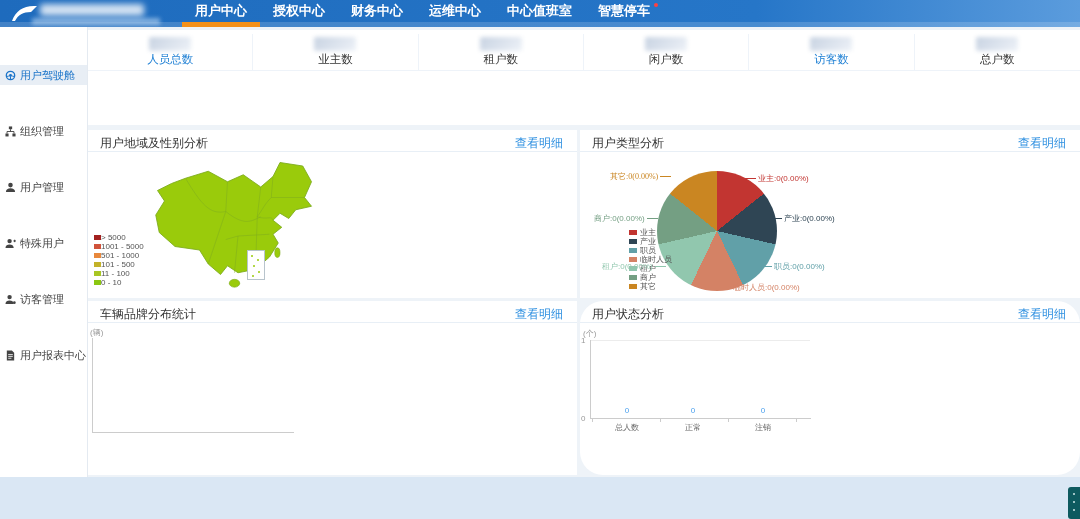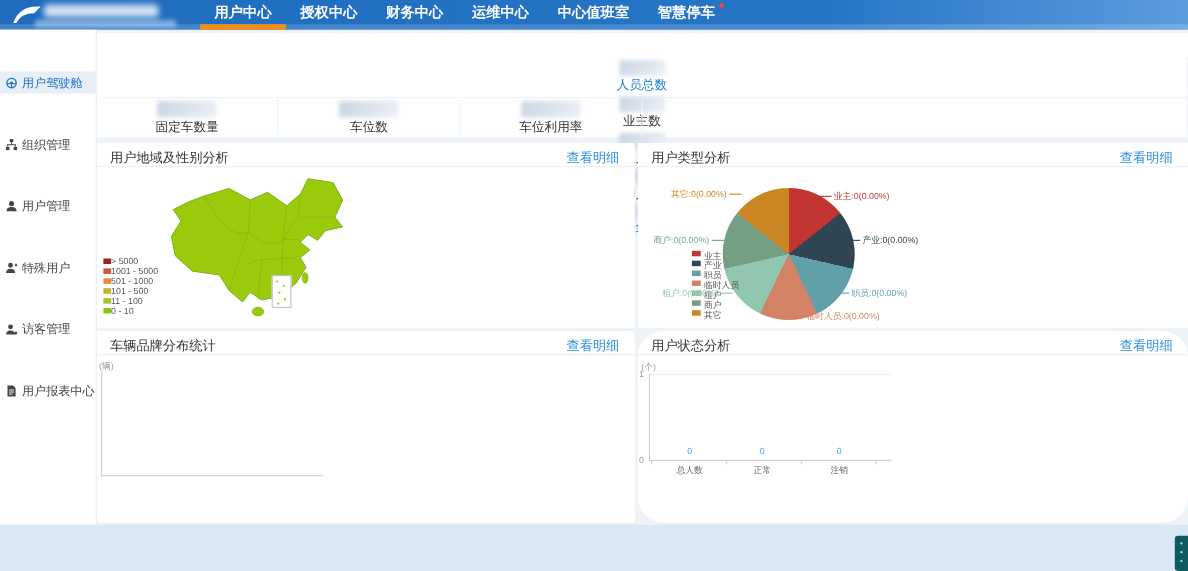--- a/index.html
+++ b/index.html
@@ -35,21 +35,21 @@
   
   .panel { position:absolute; background:#fff; }
   .panel-hd { position:relative; height:22px; border-bottom:1px solid #e8eff6; }
   .panel-title { position:absolute; left:12px; top:5px; font-size:12px; color:#333; }
   .detail-link { position:absolute; right:14px; top:5px; font-size:12px; color:#2d8fe0; cursor:pointer; }
 
   
   #overview { left:88px; top:30px; width:992px; height:95px; }
   .ov-head { height:22px; border-bottom:1px solid #f0f4f9; position:relative; }
   .stats-row { position:absolute; left:0; right:0; display:flex; }
-  .row1 { top:22px; height:37px; border-bottom:1px solid #eef3f9;flex-direction:column; }
+  .row1 { top:4px; height:37px; border-bottom:1px solid #eef3f9; }
   .row2 { top:60px; height:35px; }
   .stat-cell { flex:0 0 16.666%; text-align:center; border-right:1px solid #eef3f9; }
   .stat-cell.noborder { border-right:none; }
   .stat-blur { background:linear-gradient(135deg,#c8d3e2,#eef2f8); filter:blur(2px); border-radius:2px; }
   .b1 { width:42px; height:14px; margin:3px auto 1px; }
   .b2 { width:54px; height:15px; margin:2px auto 1px; }
   .stat-label { font-size:11.5px; color:#333; }
   .stat-label.hl { color:#1d7fd4; cursor:pointer; }
   .filler { flex:1; }
 
@@ -64,21 +64,21 @@
     border:1px solid #b8c4cc; background:#fff; }
   .map-inset i { position:absolute; width:2px; height:2px; border-radius:50%; background:#9acb0b; }
   .map-legend { position:absolute; left:6px; top:103px; }
   .ml-row { display:flex; align-items:center; gap:0; height:9px; cursor:pointer; }
   .ml-sq { width:7px; height:5px; }
   .ml-label { font-size:8px; color:#555; line-height:9px; }
 
   
   .pie { position:absolute; left:77px; top:41px; width:120px; height:120px; border-radius:50%; cursor:pointer; }
   .tr-legend { position:absolute; left:10px; top:98px; }
-  .trl-row { display:flex; align-items:flex-start; gap:3px; height:9px; cursor:pointer;padding-left:39px; }
+  .trl-row { display:flex; align-items:center; gap:3px; height:9px; cursor:pointer;padding-left:39px; }
   .trl-sq { width:8px; height:5px; }
   .trl-label { font-size:8px; color:#555; line-height:9px; }
   .pie-label { position:absolute; font-size:8px; white-space:nowrap; line-height:9px; }
   .lead-l::before { content:""; display:inline-block; width:11px; height:1px; background:currentColor;
     vertical-align:2px; margin-right:2px; }
   .lead-r::after { content:""; display:inline-block; width:11px; height:1px; background:currentColor;
     vertical-align:2px; margin-left:2px; }
 
   
   .bl-unit { position:absolute; left:2px; top:26px; font-size:8px; color:#999; }
@@ -191,35 +191,24 @@
         <div class="stat-label">租户数</div>
       </div>
       <div class="stat-cell">
         <div class="stat-blur b1"></div>
         <div class="stat-label">闲户数</div>
       </div>
       <div class="stat-cell">
         <div class="stat-blur b1"></div>
         <div class="stat-label hl">访客数</div>
       </div>
-    </div>
-    <div class="stats-row row2">
-      <div class="stat-cell">
-        <div class="stat-blur b2"></div>
-        <div class="stat-label">固定车数量</div>
-      </div>
-      <div class="stat-cell">
-        <div class="stat-blur b2"></div>
-        <div class="stat-label">车位数</div>
-      </div>
-      <div class="stat-cell">
-        <div class="stat-blur b2"></div>
-        <div class="stat-label">车位利用率</div>
-      </div>
-      <div class="filler"></div>
+      <div class="stat-cell noborder">
+        <div class="stat-blur b1"></div>
+        <div class="stat-label">总户数</div>
+      </div>
     </div>
   </div>
 
   <div class="panel panel-tl">
     <div class="panel-hd">
       <div class="panel-title">用户地域及性别分析</div>
       <div class="detail-link">查看明细</div>
     </div>
     <svg class="china-map" width="210" height="140" viewBox="0 0 240 160">
       <path stroke="#7dab1e" stroke-width="1" d="M52,30 L78,22 L100,34 L118,26 L138,40 L152,28 L160,12 L186,16 L196,34 L188,52 L196,62 L178,66 L170,76 L160,70 L152,78 L162,86 L152,94 L158,104 L148,120 L132,134 L112,138 L100,130 L92,140 L78,128 L68,112 L40,108 L22,92 L18,72 L28,56 L20,44 L36,36 Z" style="fill: rgb(154, 203, 11);"></path>
@@ -297,21 +286,21 @@
           <span class="trl-sq" style="background: rgb(202, 134, 34);"></span>
           <span class="trl-label">其它</span>
         </div>
     </div>
     <span class="pie-label lead-l" style="left: 165px; top: 44px; color: rgb(194, 53, 49); text-align: center;">业主:0(0.00%)</span>
     <span class="pie-label lead-l" style="left: 191px; top: 84px; color: rgb(47, 69, 84);">产业:0(0.00%)</span>
     <span class="pie-label lead-l" style="left: 181px; top: 132px; color: rgb(97, 160, 168);">职员:0(0.00%)</span>
     <span class="pie-label lead-l" style="left: 140px; top: 153px; color: rgb(212, 130, 101);">临时人员:0(0.00%)</span>
     <span class="pie-label lead-r" style="left: 22px; top: 132px; color: rgb(145, 199, 174);">租户:0(0.00%)</span>
     <span class="pie-label lead-r" style="left: 14px; top: 84px; color: rgb(116, 159, 131);">商户:0(0.00%)</span>
-    <span class="pie-label lead-r" style="left: 30px; top: 42px; color: rgb(202, 134, 34);">其它:0(0.00%)</span>
+    <span class="pie-label lead-r" style="left: 30px; top: 42px; color: rgb(202, 134, 34); font-family: Liberation Serif, serif;">其它:0(0.00%)</span>
   </div>
 
   <div class="panel panel-bl">
     <div class="panel-hd">
       <div class="panel-title">车辆品牌分布统计</div>
       <div class="detail-link">查看明细</div>
     </div>
     <span class="bl-unit">(辆)</span>
     <div class="bl-yaxis"></div>
     <div class="bl-xaxis"></div>

